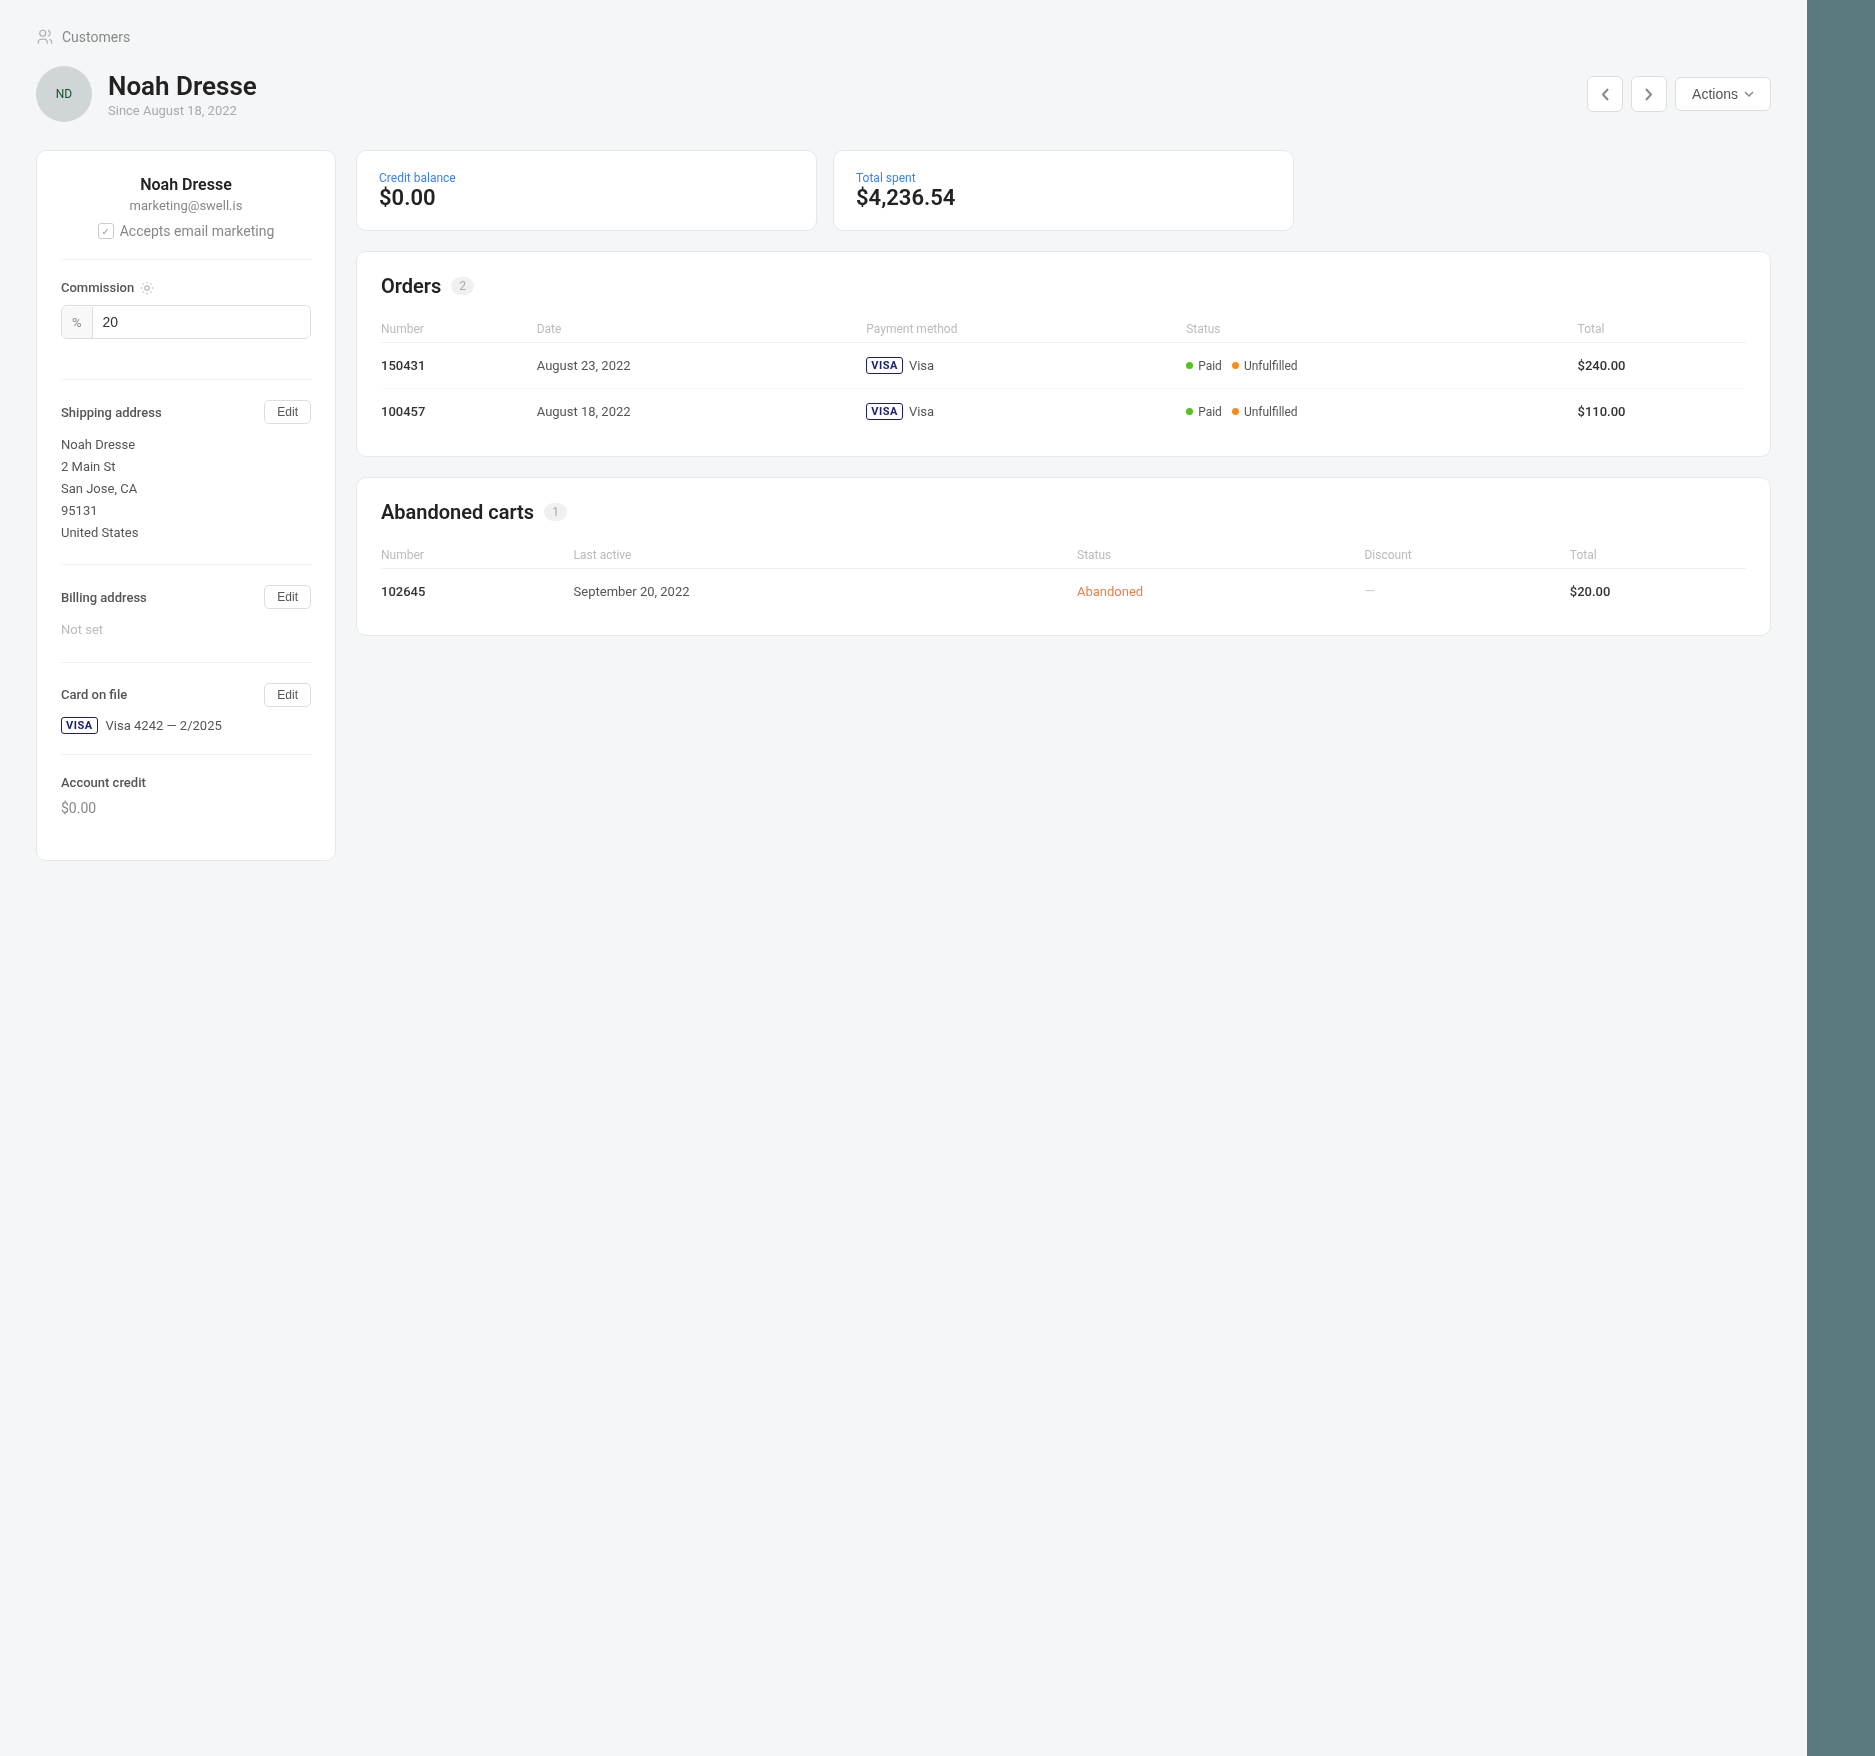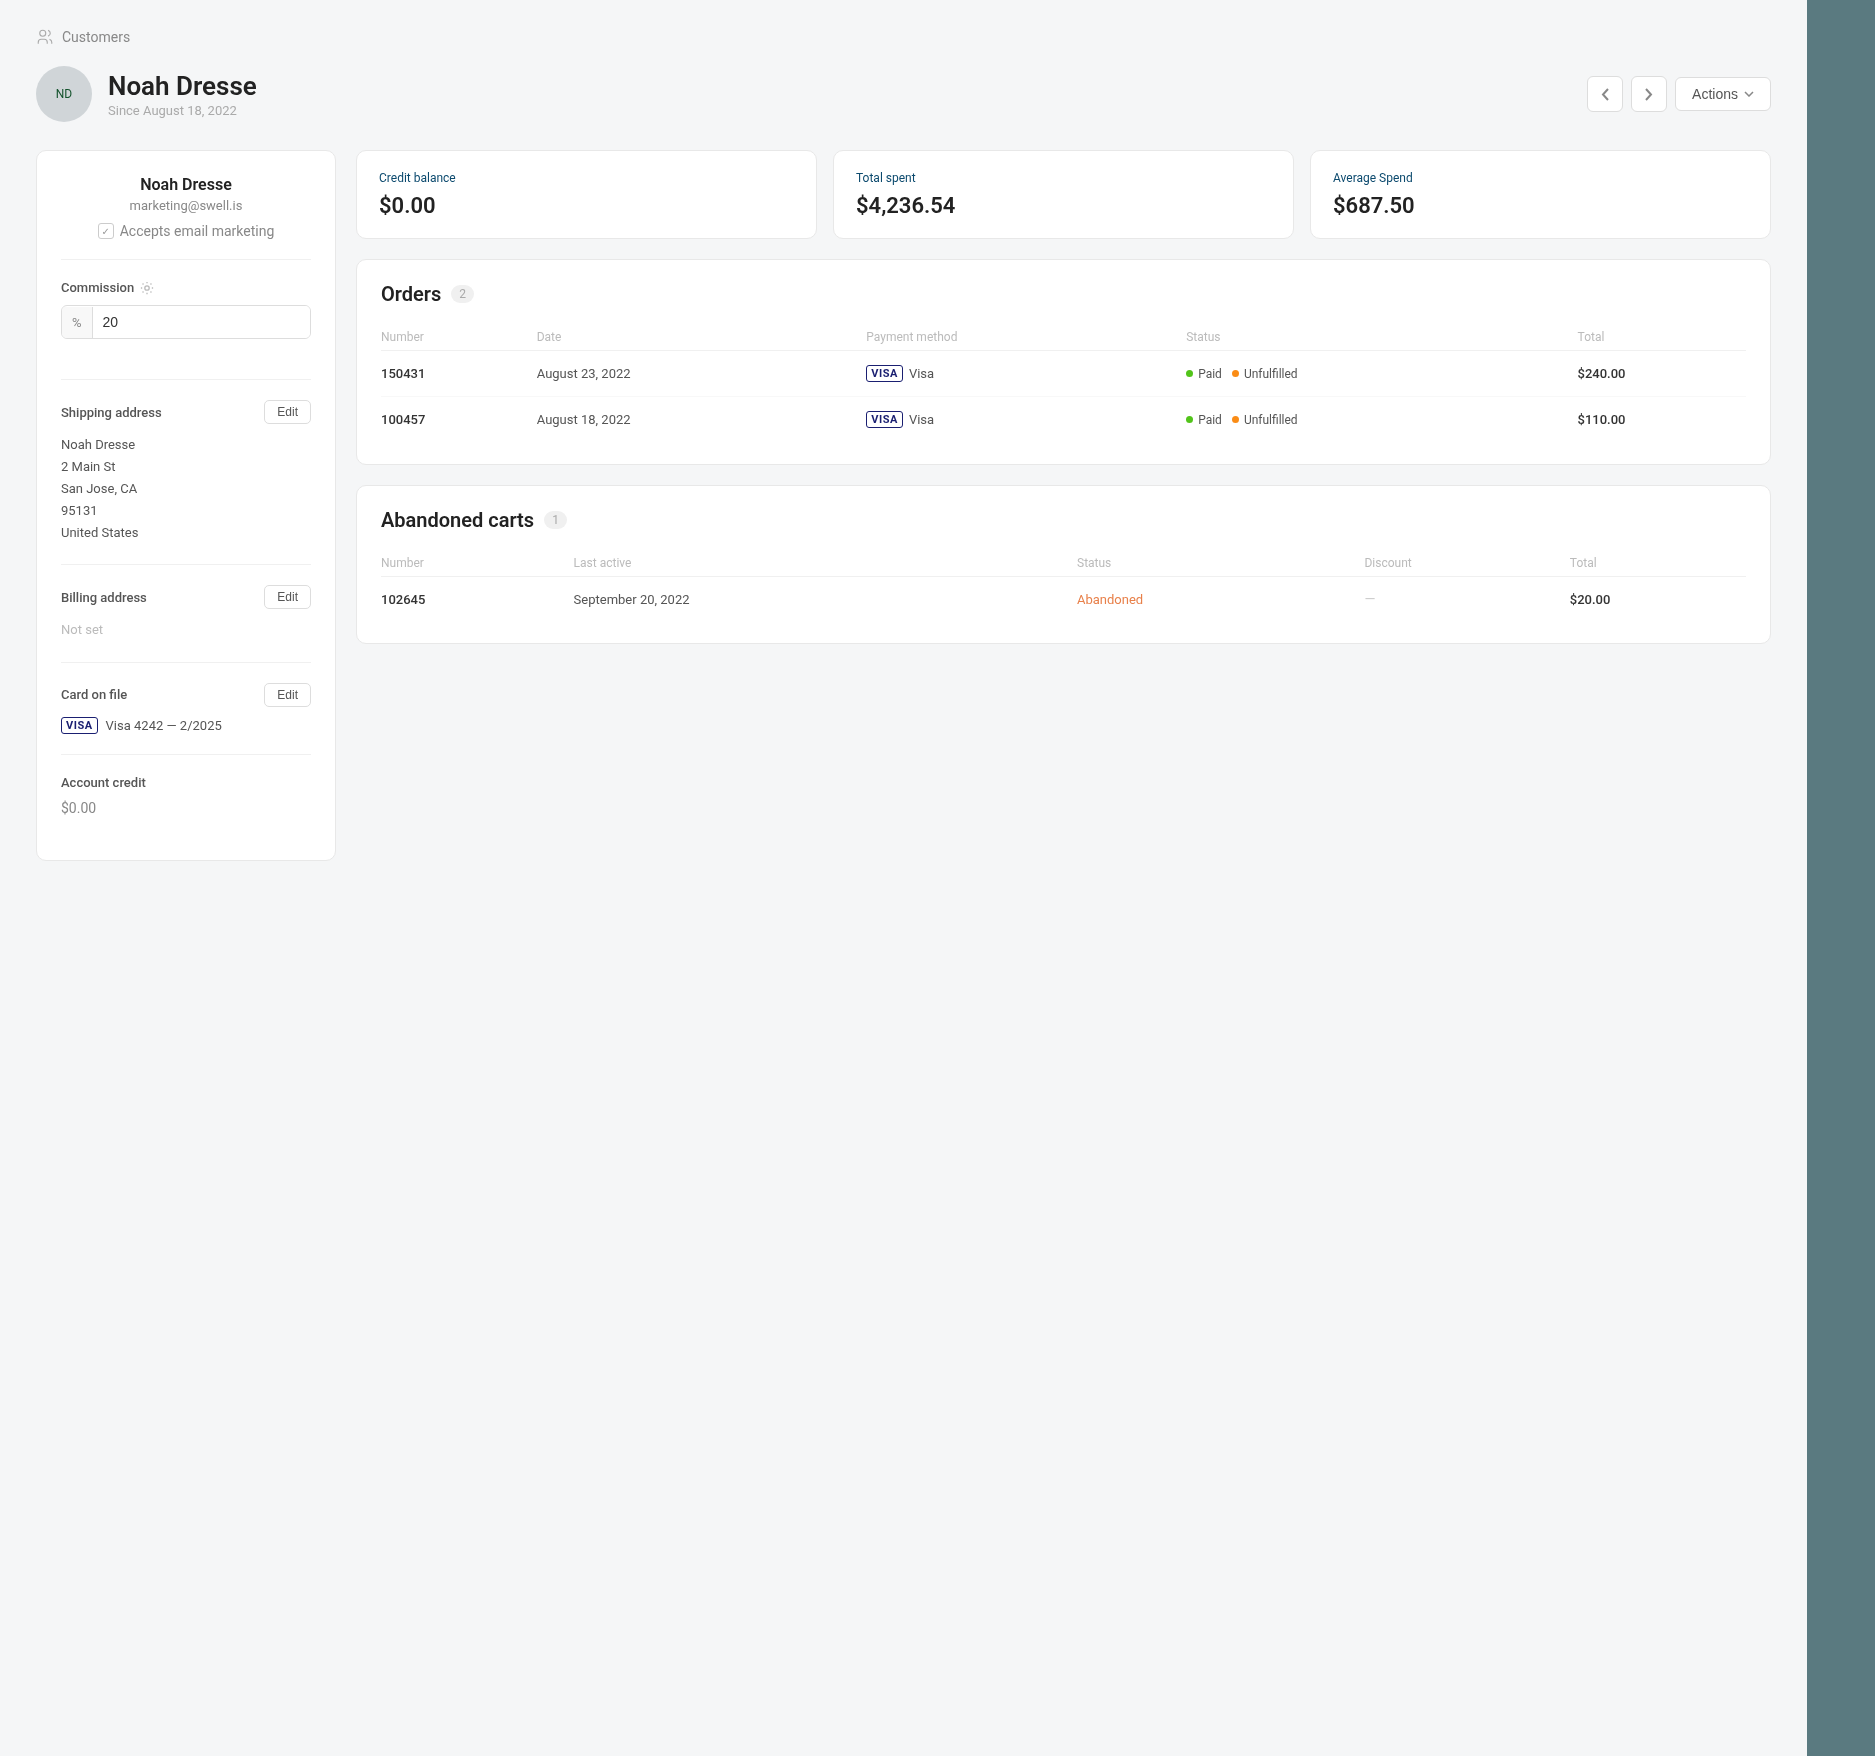--- a/index.html
+++ b/index.html
@@ -271,22 +271,22 @@
       gap: 16px;
     }
     .stat-card {
       background: #fff;
       border: 1px solid #e8e8e8;
       border-radius: 10px;
       padding: 20px 22px;
     }
     .stat-label {
       font-size: 12px;
-      color: #0c4a6e;
-      margin-bottom: 8px;
+      color: #3b82f6;
+      margin-bottom: 0;
     }
     .stat-value {
       font-size: 22px;
       font-weight: 600;
       color: #222;
     }
 
     
     .data-card {
       background: #fff;
@@ -499,24 +499,20 @@
       <div class="right-column">
 
         <div class="stats-row">
           <div class="stat-card">
             <div class="stat-label">Credit balance</div>
             <div class="stat-value">$0.00</div>
           </div>
           <div class="stat-card">
             <div class="stat-label">Total spent</div>
             <div class="stat-value">$4,236.54</div>
-          </div>
-          <div class="stat-card">
-            <div class="stat-label">Average Spend</div>
-            <div class="stat-value">$687.50</div>
           </div>
         </div>
 
         <div class="data-card">
           <div class="data-card-header">
             <span class="data-card-title">Orders</span>
             <span class="badge">2</span>
           </div>
           <table class="data-table">
             <thead>

